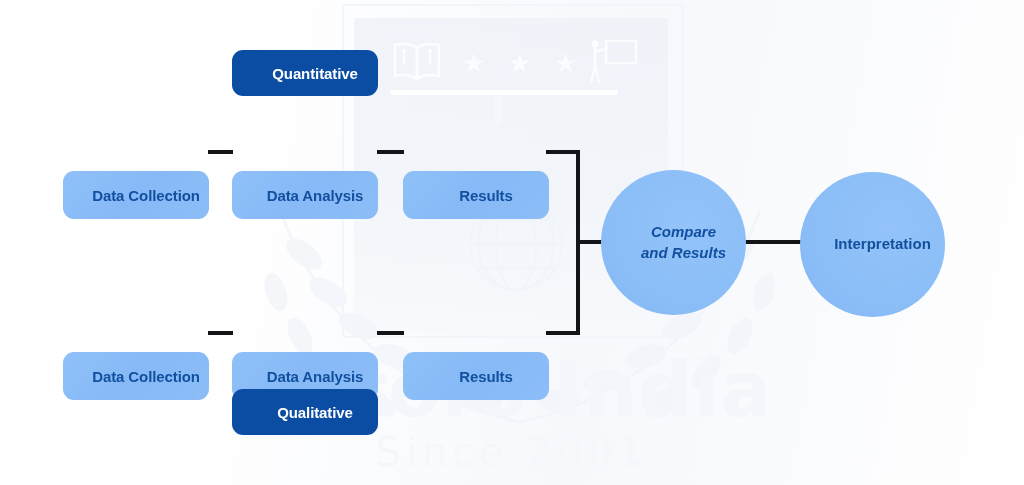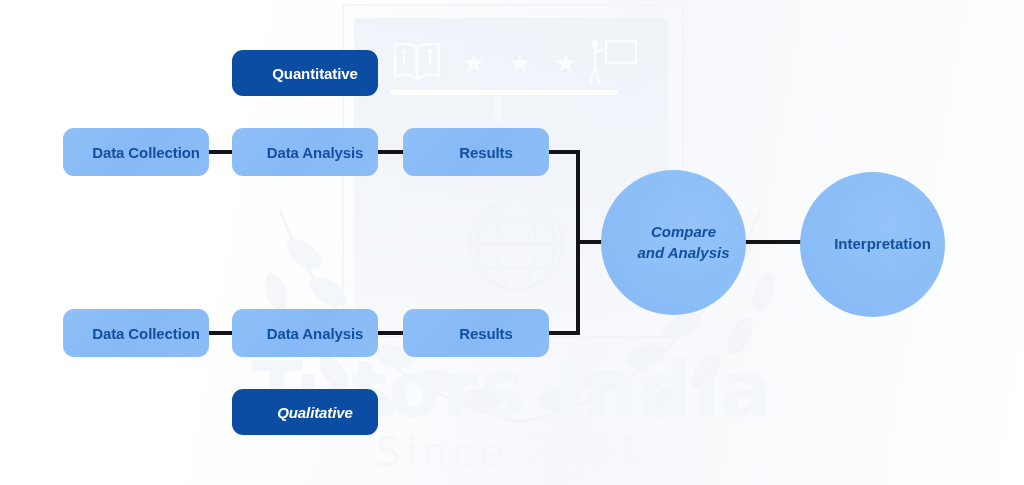--- a/index.html
+++ b/index.html
@@ -181,20 +181,21 @@
 
   .stage-box {
     width: 146px;
     height: 48px;
     border-radius: 11px;
     background: linear-gradient(135deg, #8fc0f8 0%, #86b9f6 50%, #8cbdf7 100%);
     color: #12509f;
     font-size: 15px;
     font-weight: 700;
     letter-spacing: -0.1px;
+    margin-top: 43px;
   }
 
   .badge-box {
     width: 146px;
     height: 46px;
     border-radius: 11px;
     background: #0b4da2;
     color: #ffffff;
     font-size: 15px;
     font-weight: 700;
@@ -218,21 +219,21 @@
   
   #node-dc-top  { left: 63px;  top: 128px; }
   #node-da-top  { left: 232px; top: 128px; }
   #node-res-top { left: 403px; top: 128px; }
   #badge-quant  { left: 232px; top: 50px;  }
 
   
   #node-dc-bot  { left: 63px;  top: 309px; }
   #node-da-bot  { left: 232px; top: 309px; }
   #node-res-bot { left: 403px; top: 309px; }
-  #badge-qual   { left: 232px; top: 389px; font-style: italic; }
+  #badge-qual   { left: 232px; top: 389px; }
 
   
   #circle-compare { left: 601px; top: 170px; font-style: italic; }
   #circle-interp  { left: 800px; top: 172px; }
 </style>
 </head>
 <body>
 
 <div id="stage">
 
@@ -360,21 +361,21 @@
     <span>Results</span>
   </div>
 
   <div class="node badge-box" id="badge-qual">
     <span>Qualitative</span>
   </div>
 
   <div class="node circle-node" id="circle-compare">
     <span class="label-two-line">
       <span>Compare</span><br>
-      <span>and Analysis</span>
+      <span>and Results</span>
     </span>
   </div>
 
   <div class="node circle-node" id="circle-interp">
     <span>Interpretation</span>
   </div>
 
 </div>
 
 </body></html>

